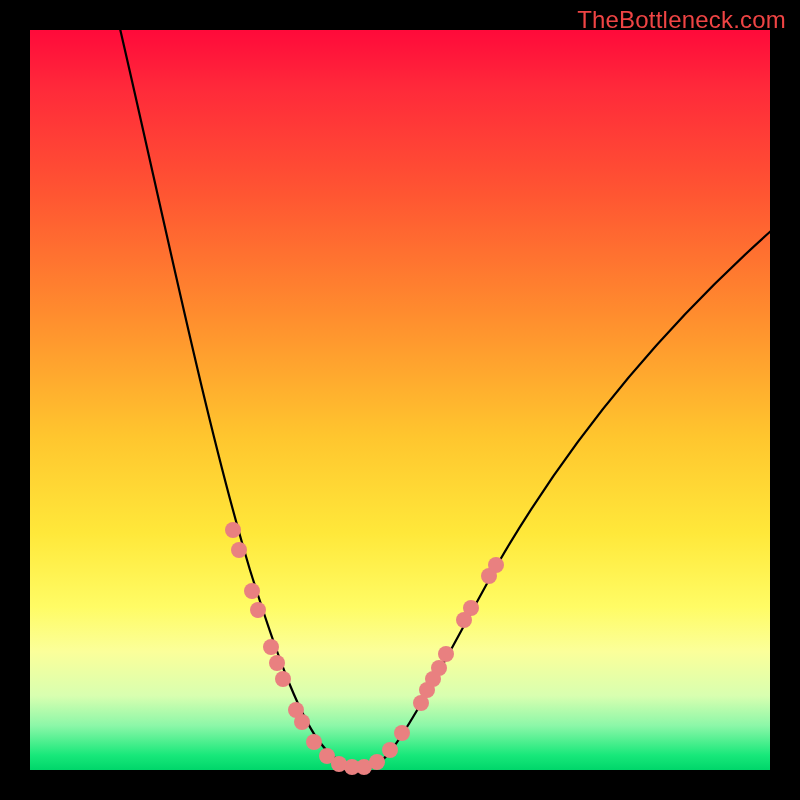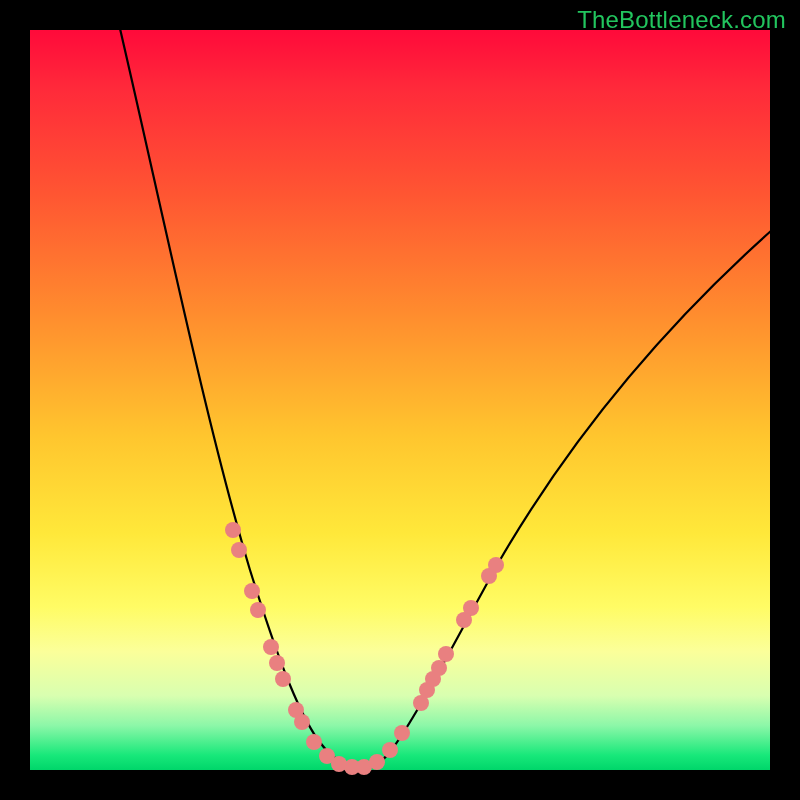--- a/index.html
+++ b/index.html
@@ -29,21 +29,21 @@
       #d8ffb0 90%,
       #8cf7a8 94%,
       #18e87a 98%,
       #00d66a 100%
     );
   }
   .watermark {
     position: absolute;
     top: 6px;
     right: 14px;
-    color: #22c55e;
+    color: #ef4444;
     font-size: 24px;
     font-weight: 500;
     letter-spacing: 0.2px;
     z-index: 10;
   }
   svg.plot {
     position: absolute;
     left: 0;
     top: 0;
     width: 740px;

